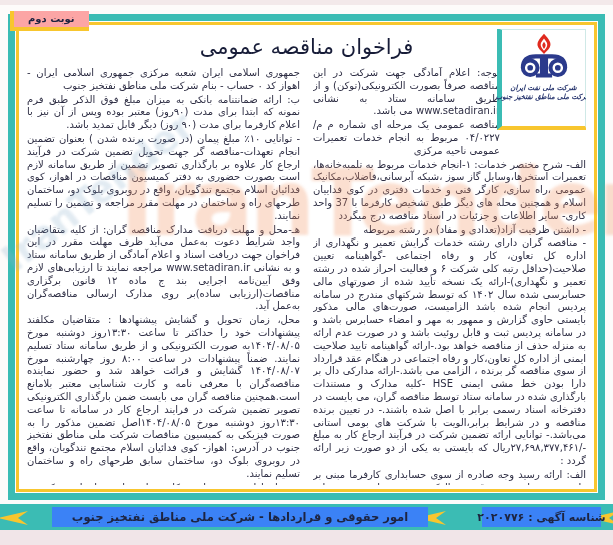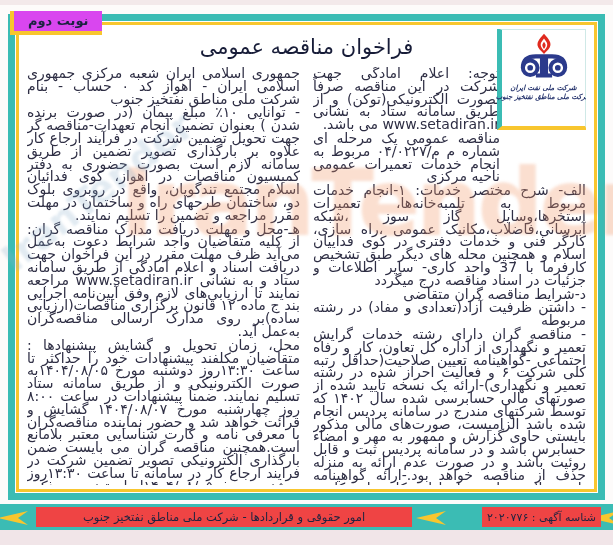--- a/index.html
+++ b/index.html
@@ -8,57 +8,57 @@
     background:#fdfbfa;
     font-family:"DejaVu Sans","Liberation Sans",sans-serif;
   }
   .top-sliver{position:absolute;left:0;top:0;width:613px;height:5px;background:#f3e9ea;}
   
   .frame{position:absolute;left:8px;top:14px;width:583px;height:472px;border:7px solid #3bbcb4;background:#fff;box-sizing:content-box;}
   .frame-inner{position:absolute;left:1px;top:1px;right:1px;bottom:1px;border:3px solid #f8c62e;}
   .content{position:absolute;left:8px;top:4px;right:8px;bottom:4px;direction:rtl;overflow:hidden;}
   
   .badge{
-    position:absolute;left:10px;top:11px;z-index:6;background:#d946ef;
-    padding:2px 14px 3px;font-size:13px;font-weight:bold;color:#1c2340;
+    position:absolute;left:10px;top:11px;z-index:6;background:#fca5a5;
+    padding:2px 14px 3px;font-size:10px;font-weight:bold;color:#1c2340;
     border-left:4px solid #f8c62e;border-bottom:4px solid #f8c62e;direction:rtl;
   }
   
   .logo-box{
     position:absolute;top:-1px;right:-1px;width:90px;height:102px;z-index:4;
     background:#fff;border:2px solid #cfe9e7;border-right:2px solid #cfe9e7;
     border-left:5px solid #3bbcb4;border-bottom:4px solid #f8c62e;box-sizing:border-box;
     display:flex;flex-direction:column;align-items:center;padding-top:2px;
   }
   .logo-box svg{display:block;}
   .logo-line{font-size:7px;font-weight:bold;font-style:italic;color:#27356e;line-height:9px;text-align:center;white-space:nowrap;}
   
   .title{
     height:32px;padding-top:6px;text-align:center;
     font-size:21px;font-weight:normal;color:#171c38;letter-spacing:-0.5px;
   }
   
   .cols{display:flex;gap:13px;direction:rtl;align-items:flex-start;}
   .col{
-    width:282px;font-size:14px;line-height:12.8px;color:#2e2e44;
+    width:282px;font-size:10px;line-height:12.8px;color:#2e2e44;
     text-align:justify;overflow:hidden;height:420px;
   }
   .col p{margin:0 0 1px 0;}
   .beside-logo{margin-left:92px;} 
   .col-right .beside-logo{margin-left:0;margin-right:86px;}
   
   .wm{position:absolute;pointer-events:none;z-index:5;font-weight:bold;direction:ltr;white-space:nowrap;}
   .wm-orange{top:150px;left:120px;font-size:92px;letter-spacing:-4px;color:rgba(243,150,100,0.30);filter:blur(1.5px);}
   .wm-blue{top:170px;left:-18px;font-size:38px;transform:rotate(-38deg);color:rgba(140,175,205,0.25);filter:blur(1px);}
   
   .footer-bar{position:absolute;left:0;top:504px;width:613px;height:26px;background:#3bbcb4;z-index:2;}
   .fbox{
-    position:absolute;top:3px;height:20px;background:#ef4444;
+    position:absolute;top:3px;height:20px;background:#3b82f6;
     display:flex;align-items:center;justify-content:center;
-    font-weight:normal;color:#1d2440;direction:rtl;white-space:nowrap;
+    font-weight:bold;color:#1d2440;direction:rtl;white-space:nowrap;margin-left:16px;
   }
   .fbox-id{right:12px;width:119px;font-size:11px;}
   .fbox-dept{left:36px;width:376px;font-size:11.5px;}
   .chev{position:absolute;top:6px;}
   .chev-r{right:-6px;}
   .chev-m{left:416px;}
   .chev-l{left:-2px;}
   .bottom-strip{position:absolute;left:0;top:530px;width:613px;height:15px;background:#f1e5e8;}
 </style>
 </head>
@@ -91,27 +91,27 @@
         <div class="logo-line">شرکت ملی مناطق نفتخیز جنوب</div>
       </div>
 
       <div class="title">فراخوان مناقصه عمومی</div>
 
       <div class="cols">
         <div class="col col-right">
           <p class="beside-logo">توجه: اعلام آمادگی جهت شرکت در این مناقصه صرفاً بصورت الکترونیکی(توکن) و از طریق سامانه ستاد به نشانی www.setadiran.ir می باشد.</p>
           <p class="beside-logo">مناقصه عمومی یک مرحله ای شماره م م/۰۴/۰۲۲۷ مربوط به انجام خدمات تعمیرات عمومی ناحیه مرکزی</p>
           <p>الف- شرح مختصر خدمات: ۱-انجام خدمات مربوط به تلمبه‌خانه‌ها، تعمیرات استخرها،وسایل گاز سوز ،شبکه آبرسانی،فاضلاب،مکانیک عمومی ،راه سازی، کارگر فنی و خدمات دفتری در کوی فداییان اسلام و همچنین محله های دیگر طبق تشخیص کارفرما با 37 واحد کاری- سایر اطلاعات و جزئیات در اسناد مناقصه درج میگردد</p>
-          <p>د-شرایط مناقصه گران متقاضی</p>
           <p>- داشتن ظرفیت آزاد(تعدادی و مفاد) در رشته مربوطه</p>
           <p>- مناقصه گران دارای رشته خدمات گرایش تعمیر و نگهداری از اداره کل تعاون، کار و رفاه اجتماعی -گواهینامه تعیین صلاحیت(حداقل رتبه کلی شرکت ۶ و فعالیت احراز شده در رشته تعمیر و نگهداری)-ارائه یک نسخه تأیید شده از صورتهای مالی حسابرسی شده سال ۱۴۰۲ که توسط شرکتهای مندرج در سامانه پردیس انجام شده باشد الزامیست، صورت‌های مالی مذکور بایستی حاوی گزارش و ممهور به مهر و امضاء حسابرس باشد و در سامانه پردیس ثبت و قابل روئیت باشد و در صورت عدم ارائه به منزله حذف از مناقصه خواهد بود.-ارائه گواهینامه تایید صلاحیت ایمنی از اداره کل تعاون،کار و رفاه اجتماعی در هنگام عقد قرارداد از سوی مناقصه گر برنده ، الزامی می باشد.-ارائه مدارکی دال بر دارا بودن خط مشی ایمنی HSE -کلیه مدارک و مستندات بارگذاری شده در سامانه ستاد توسط مناقصه گران، می بایست در دفترخانه اسناد رسمی برابر با اصل شده باشند.- در تعیین برنده مناقصه و در شرایط برابر،الویت با شرکت های بومی استانی می‌باشد.- توانایی ارائه تضمین شرکت در فرآیند ارجاع کار به مبلغ -/۲۷,۶۹۸,۳۷۷,۴۶۱ریال که بایستی به یکی از دو صورت زیر ارائه گردد :</p>
           <p>الف: ارائه رسید وجه صادره از سوی حسابداری کارفرما مبنی بر واریز مبلغ فوق الذکربه شماره حساب IR۹۴۰۱۰۰۰۰۴۰۰۱۱۱۶۰۴۰۲۲۰۶۷ نزد بانک مرکزی</p>
         </div>
         <div class="col col-left">
           <p>جمهوری اسلامی ایران شعبه مرکزی جمهوری اسلامی ایران - اهواز کد ۰ حساب - بنام شرکت ملی مناطق نفتخیز جنوب</p>
+          <p>ب: ارائه ضمانتنامه بانکی به میزان مبلغ فوق الذکر طبق فرم نمونه که ابتدا برای مدت (۹۰روز) معتبر بوده وپس از آن نیز با اعلام کارفرما برای مدت (۹۰ روز) دیگر قابل تمدید باشد.</p>
           <p>- توانایی ۱۰٪ مبلغ پیمان (در صورت برنده شدن ) بعنوان تضمین انجام تعهدات-مناقصه گر جهت تحویل تضمین شرکت در فرآیند ارجاع کار علاوه بر بارگذاری تصویر تضمین از طریق سامانه لازم است بصورت حضوری به دفتر کمیسیون مناقصات در اهواز، کوی فدائیان اسلام مجتمع تندگویان، واقع در روبروی بلوک دو، ساختمان طرحهای راه و ساختمان در مهلت مقرر مراجعه و تضمین را تسلیم نمایند.</p>
           <p>هـ-محل و مهلت دریافت مدارک مناقصه گران: از کلیه متقاضیان واجد شرایط دعوت به‌عمل می‌آید ظرف مهلت مقرر در این فراخوان جهت دریافت اسناد و اعلام آمادگی از طریق سامانه ستاد و به نشانی www.setadiran.ir مراجعه نمایند تا ارزیابی‌های لازم وفق آیین‌نامه اجرایی بند ج ماده ۱۲ قانون برگزاری مناقصات(ارزیابی ساده)بر روی مدارک ارسالی مناقصه‌گران به‌عمل آید.</p>
           <p>محل، زمان تحویل و گشایش پیشنهادها : متقاضیان مکلفند پیشنهادات خود را حداکثر تا ساعت ۱۳:۳۰روز دوشنبه مورخ ۱۴۰۴/۰۸/۰۵به صورت الکترونیکی و از طریق سامانه ستاد تسلیم نمایند. ضمناً پیشنهادات در ساعت ۸:۰۰ روز چهارشنبه مورخ ۱۴۰۴/۰۸/۰۷ گشایش و قرائت خواهد شد و حضور نماینده مناقصه‌گران با معرفی نامه و کارت شناسایی معتبر بلامانع است.همچنین مناقصه گران می بایست ضمن بارگذاری الکترونیکی تصویر تضمین شرکت در فرایند ارجاع کار در سامانه تا ساعت ۱۳:۳۰روز دوشنبه مورخ ۱۴۰۴/۰۸/۰۵اصل تضمین مذکور را به صورت فیزیکی به کمیسیون مناقصات شرکت ملی مناطق نفتخیز جنوب در آدرس: اهواز- کوی فدائیان اسلام مجتمع تندگویان، واقع در روبروی بلوک دو، ساختمان سابق طرحهای راه و ساختمان تسلیم نمایند.</p>
           <p>همزمان ارائه معرفی نامه و کارت ملی برای متقاضیان شرکت در مناقصه و نمایندگان شرکتها در همه مراحل لازم و ضروری می باشد.</p>
           <p>تذکر: حسب مورد ارائه یک نسخه اصلی از اساسنامه شرکتها، آگهی تاسیس، آخرین تغییرات ثبتی و هرگونه گواهی مبنی بر واجد شرایط بودن شرکت مطابق با مفاد آگهی الزامی می باشد.</p>
 
         </div>
       </div>
 
     </div>

